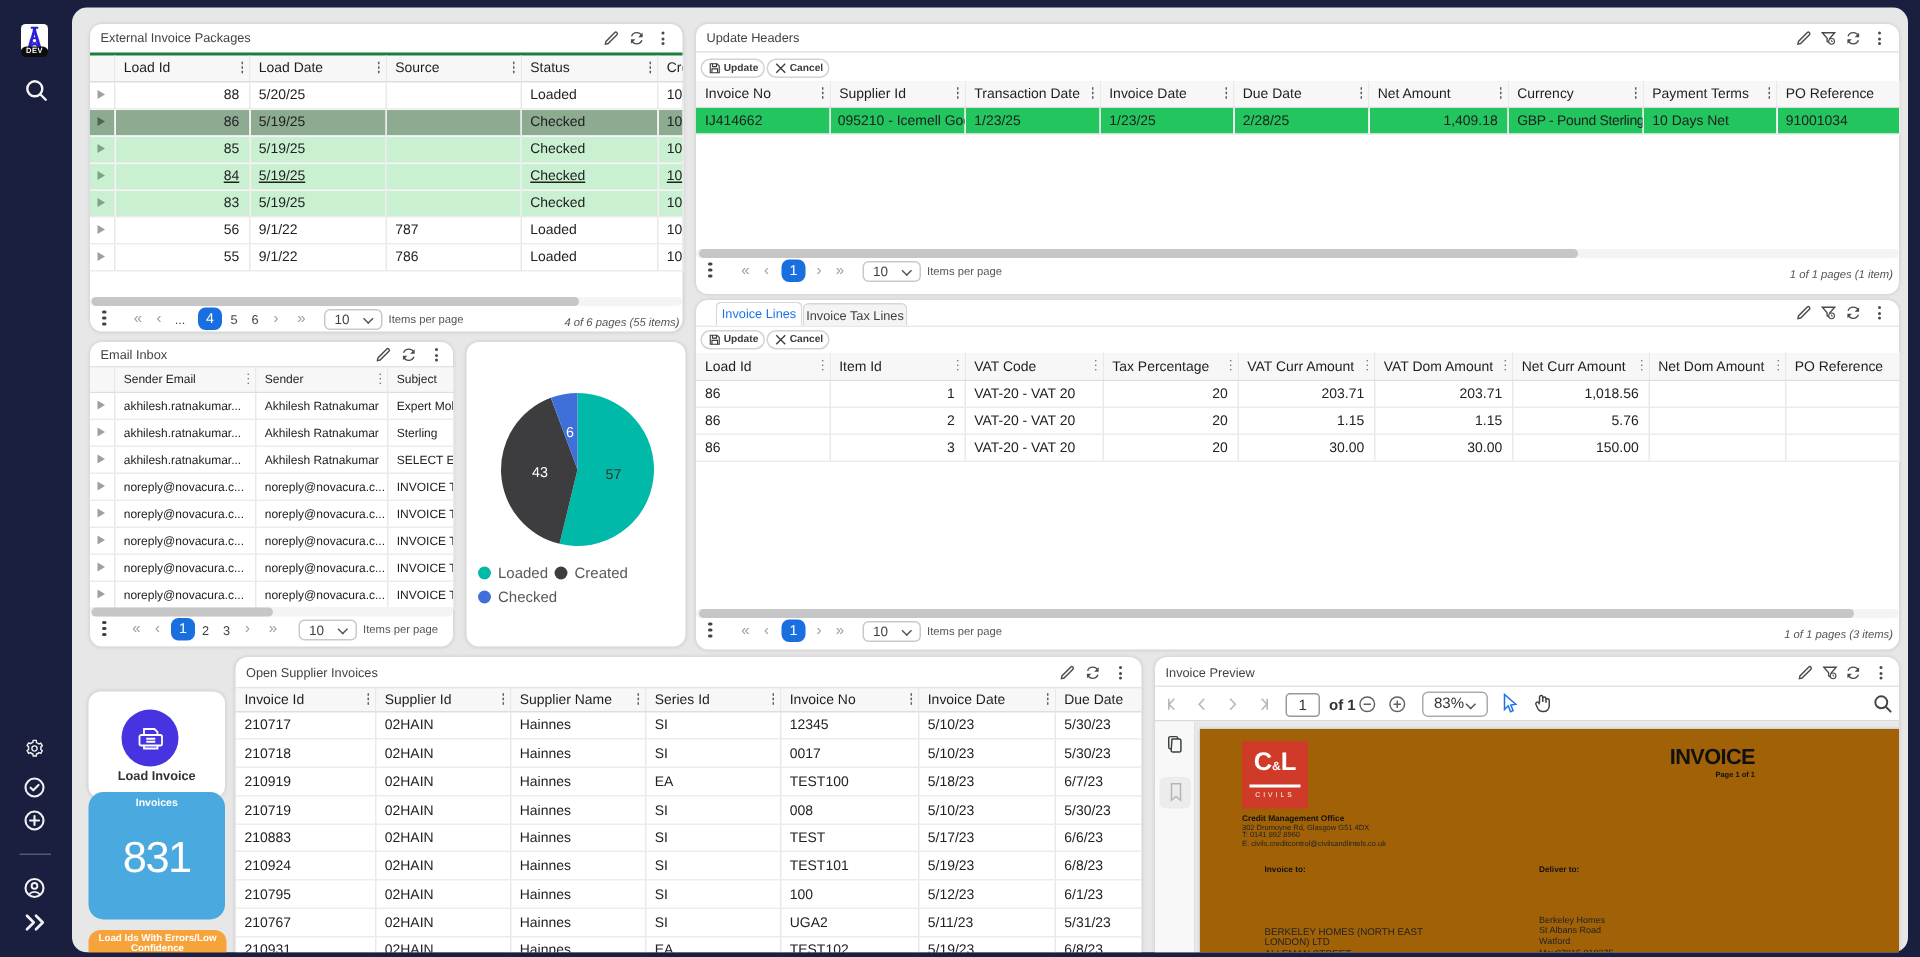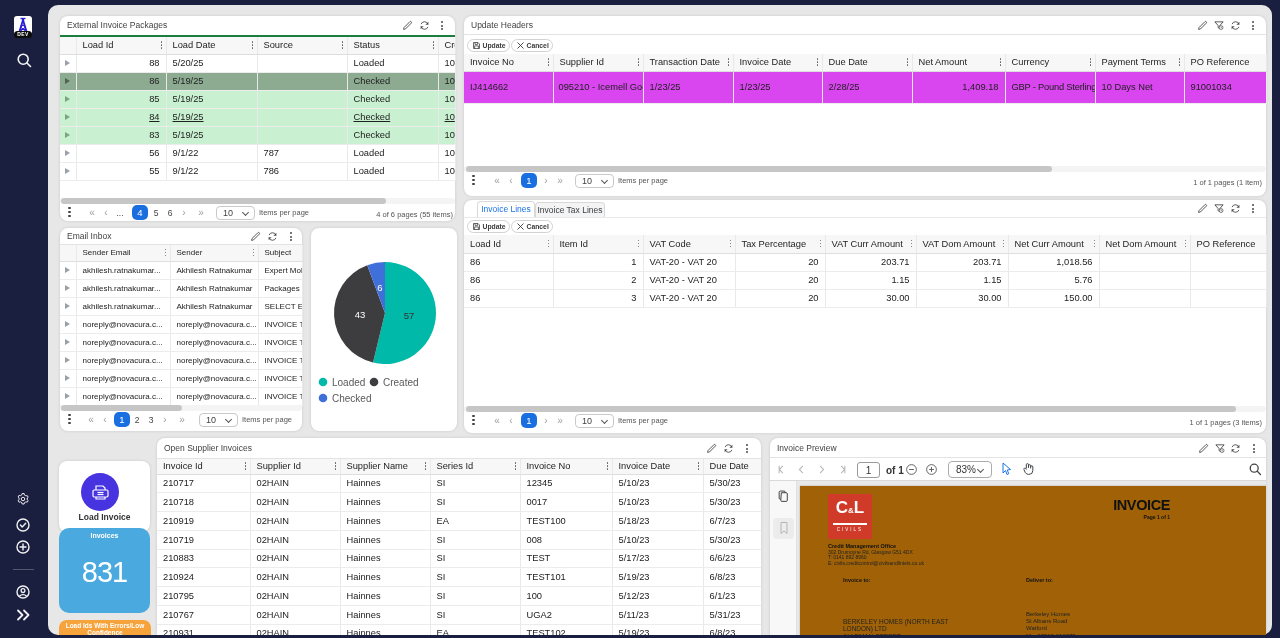--- a/index.html
+++ b/index.html
@@ -25,21 +25,21 @@
 .pager { position:absolute; display:flex; align-items:center; font-size:8.5px; color:#424242; }
 .pgkb { width:3px; height:11px; }
 .pgkb i { display:block; width:2.2px; height:2.2px; border-radius:50%; background:#424242; margin:0 auto 1.8px; }
 .nav { color:#9e9e9e; font-size:10px; width:14px; text-align:center; }
 .chip { min-width:16px; height:15px; border-radius:5px; background:#1a6fe0; color:#fff; text-align:center; line-height:15px; font-size:9.5px; }
 .pnum { width:14px; text-align:center; color:#424242; }
 .dd { height:14px; border:1px solid #c9c9c9; border-radius:4px; display:flex; align-items:center; font-size:9px; color:#424242; padding:0 5px 0 6px; }
 .dd .chev { width:6px; height:6px; margin-left:10px; position:relative; }
 .dd .chev:before { content:""; position:absolute; left:0; top:0; width:4px; height:4px; border-right:1.4px solid #555; border-bottom:1.4px solid #555; transform:rotate(45deg); }
 .ilab { font-size:7.5px; color:#555; margin-left:4px; white-space:nowrap; }
-.pright { position:absolute; font-size:7.5px; color:#555; }
+.pright { position:absolute; font-size:7.5px; color:#555;font-style:italic; }
 
 .btn { position:absolute; height:13px; border:1px solid #d2d2d2; border-radius:7px; background:#fff; font-size:6.8px; font-weight:bold; color:#3a3a3a; display:flex; align-items:center; padding:0 3.5px; white-space:nowrap; }
 .btn svg { margin-right:2px; }
 
 .sbtrack { position:absolute; background:#f4f4f4; border-radius:3px; }
 .sbthumb { position:absolute; background:#c6c6c6; border-radius:3px; }
 </style>
 </head>
 <body>
 <div id="app"></div>
@@ -258,21 +258,21 @@
     <tr style="height:18px;">
           <td class="exp"><span class="tri"></span></td>
           <td>akhilesh.ratnakumar...</td>
           <td>Akhilesh Ratnakumar</td>
           <td>Expert Mobile</td>
         </tr>
     <tr style="height:18px;">
           <td class="exp"><span class="tri"></span></td>
           <td>akhilesh.ratnakumar...</td>
           <td>Akhilesh Ratnakumar</td>
-          <td>Packages</td>
+          <td>Sterling</td>
         </tr>
     <tr style="height:18px;">
           <td class="exp"><span class="tri"></span></td>
           <td>akhilesh.ratnakumar...</td>
           <td>Akhilesh Ratnakumar</td>
           <td>SELECT ELEC</td>
         </tr>
     <tr style="height:18px;">
           <td class="exp"><span class="tri"></span></td>
           <td>noreply@novacura.c...</td>
@@ -444,21 +444,21 @@
               <i></i>
               <i></i>
             </span></th>
           <th>Payment Terms<span class="hkb">
               <i></i>
               <i></i>
               <i></i>
             </span></th>
           <th>PO Reference</th>
         </tr>
-    <tr style="height:32px;background:#d946ef;">
+    <tr style="height:18px;background:#22c55e;">
           <td>IJ414662</td>
           <td style="padding-right:2px;padding-left:5px;">095210 - Icemell Goo...</td>
           <td>1/23/25</td>
           <td>1/23/25</td>
           <td>2/28/25</td>
           <td class="num">1,409.18</td>
           <td style="padding-right:0;letter-spacing:-.2px;">GBP - Pound Sterling</td>
           <td>10 Days Net</td>
           <td>91001034</td>
         </tr>

